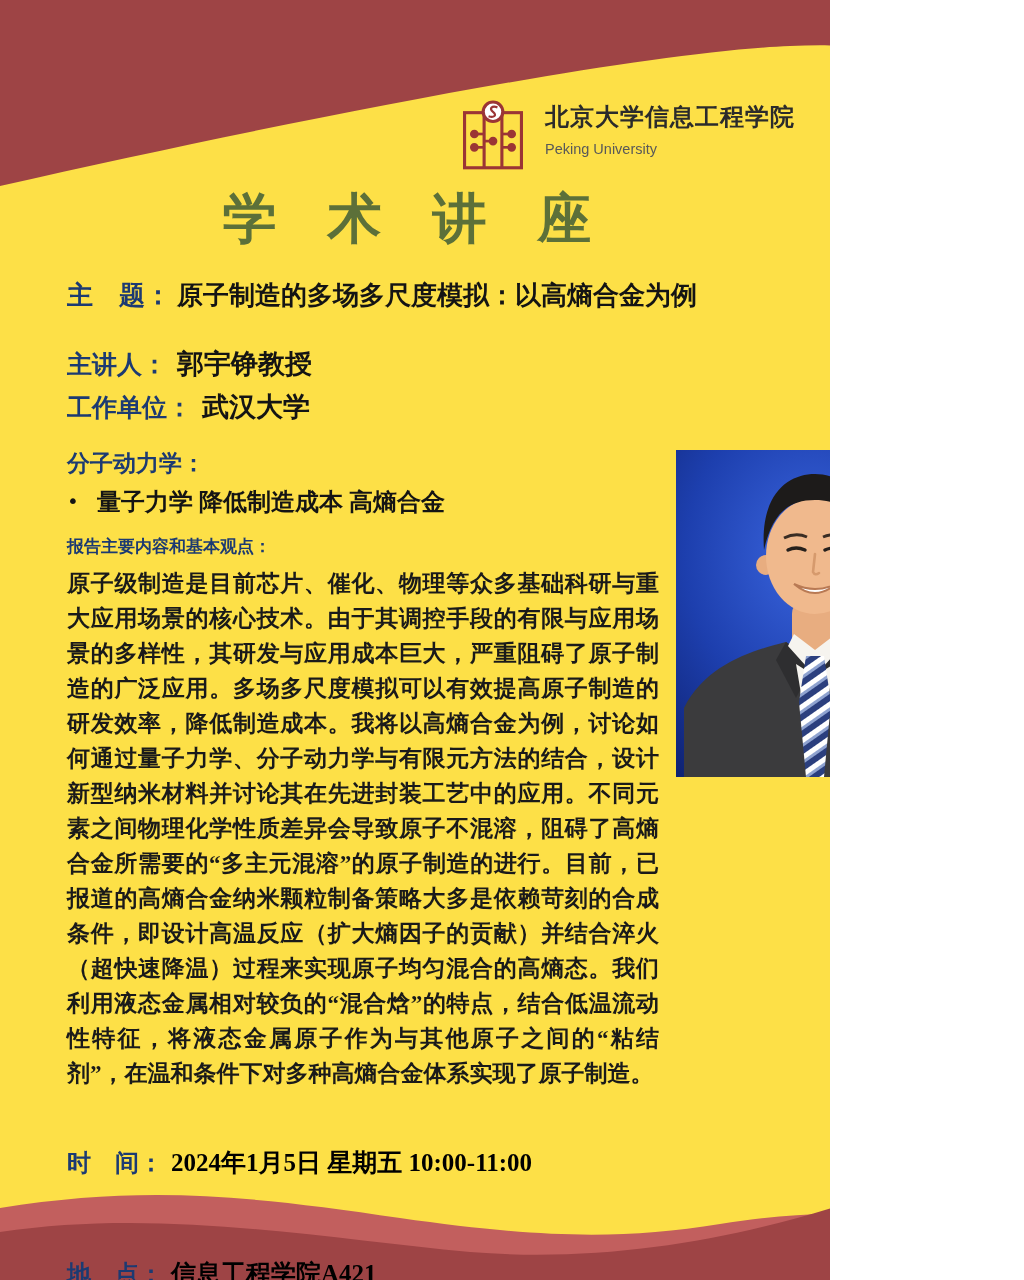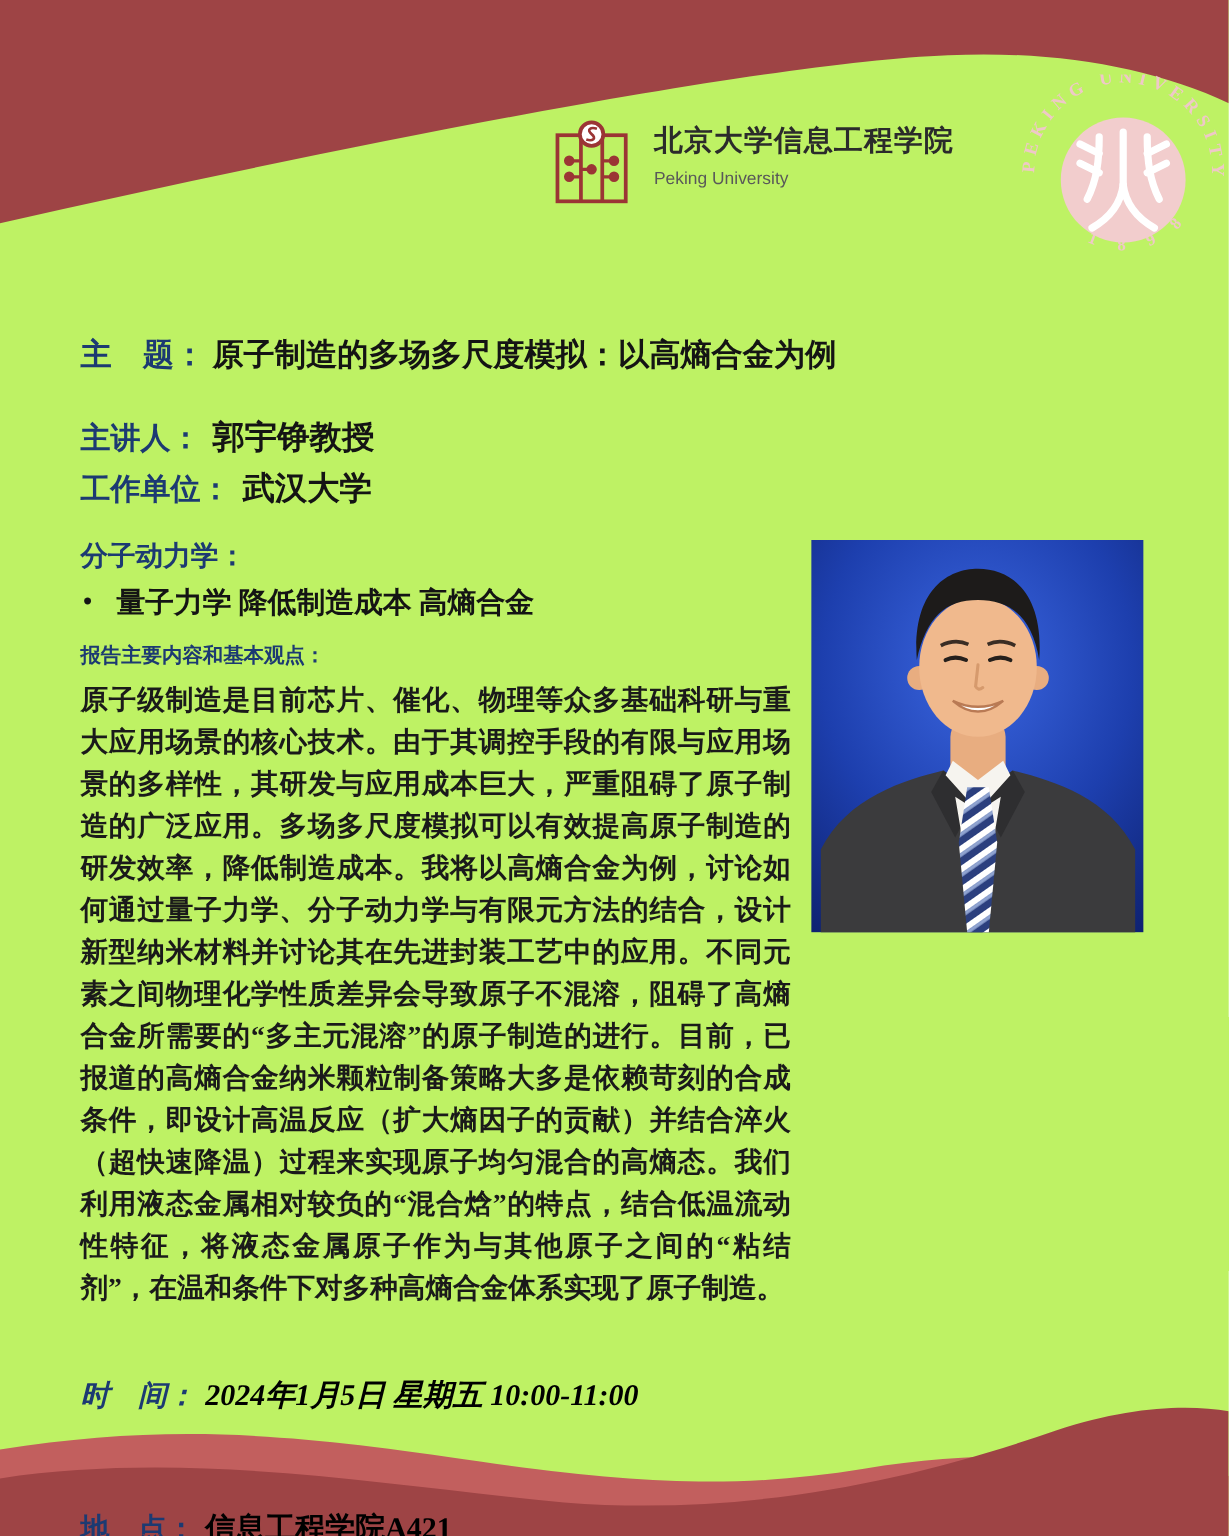--- a/index.html
+++ b/index.html
@@ -1,17 +1,17 @@
 <!DOCTYPE html>
 <html><head>
 <meta charset="utf-8">
 <style>
   html,body{margin:0;padding:0;}
   body{background:#ffffff;font-family:"Liberation Sans",sans-serif;}
-  .poster{position:relative;width:1024px;height:1280px;background:#bef264;overflow:hidden;}
+  .poster{position:relative;width:830px;height:1280px;background:#fde047;overflow:hidden;}
 
   
   .top-banner{position:absolute;top:0;left:0;width:1024px;height:190px;}
   .bottom-banner{position:absolute;bottom:0;left:0;width:1024px;height:120px;}
 
   
   .logo{position:absolute;left:453px;top:98px;width:80px;height:80px;}
   .org-block{position:absolute;left:545px;top:101px;width:330px;}
   .org-cn{font-size:24px;font-weight:bold;color:#2b2b2b;letter-spacing:1px;font-family:"Liberation Sans",sans-serif;}
   .org-en{margin-top:7px;font-size:14.5px;line-height:18px;color:#595959;font-family:"Liberation Sans",sans-serif;}
@@ -39,21 +39,21 @@
   .bullet-dot{display:inline-block;width:30px;color:#141414;font-family:"DejaVu Sans",sans-serif;font-size:20px;vertical-align:2px;}
   .bullet-text{font-family:"Liberation Serif","DejaVu Serif",serif;font-weight:600;}
 
   .abstract-heading{top:535px;font-size:17px;}
   .abstract{position:absolute;left:67px;top:566px;width:592px;margin:0;
     font-size:23px;line-height:35px;color:#1a1a1a;text-align:justify;
     font-family:"Liberation Serif","DejaVu Serif",serif;font-weight:600;}
 
   .speaker-photo{position:absolute;left:676px;top:450px;width:277px;height:327px;}
 
-  .time-row{top:1146px;font-size:24px;font-style:italic;}
+  .time-row{top:1146px;font-size:24px;}
   .time-row .value,.loc-row .value{margin-left:8px;font-weight:bold;font-size:25px;color:#000;}
   .loc-row{top:1257px;font-size:24px;}
 </style>
 </head>
 <body>
 
 <div class="poster">
 
   <svg class="top-banner" viewBox="0 0 1024 190" preserveAspectRatio="none">
     <path d="M0,0 H1024 V86 C960,56 880,42 790,46 C640,52 300,118 0,186 Z" fill="#9e4445"></path>
@@ -111,20 +111,21 @@
       <path d="M68,66 L52,58"></path>
       <path d="M68,82 L52,74"></path>
       <path d="M108,52 C108,72 110,88 118,104"></path>
       <path d="M108,66 L124,58"></path>
       <path d="M108,82 L124,74"></path>
       <path d="M88,92 C86,108 76,120 62,128"></path>
       <path d="M88,92 C90,108 100,120 114,128"></path>
     </g>
   </svg>
 
+  <h1 class="poster-title">学 术 讲 座</h1>
 
   <div class="row subject-row">
     <span class="label">主　题：</span><span class="value">原子制造的多场多尺度模拟：以高熵合金为例</span>
   </div>
 
   <div class="row speaker-row">
     <span class="label">主讲人：</span><span class="value">郭宇铮教授</span>
   </div>
 
   <div class="row affil-row">

